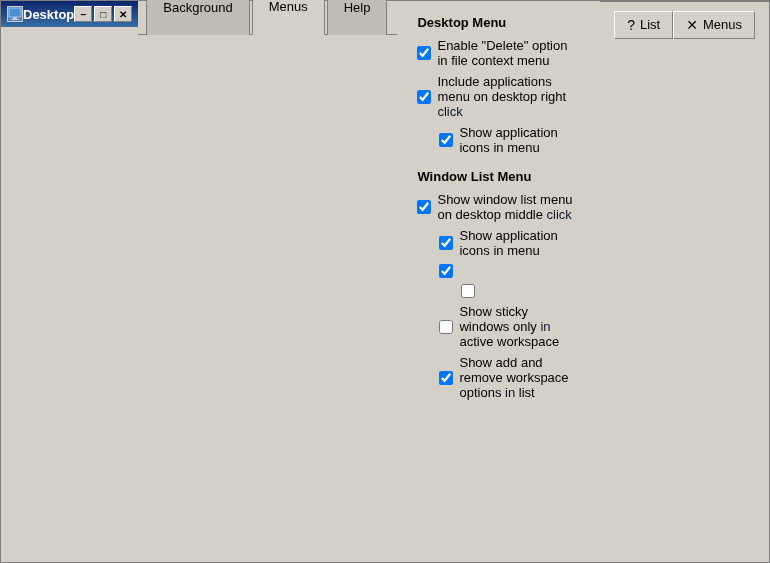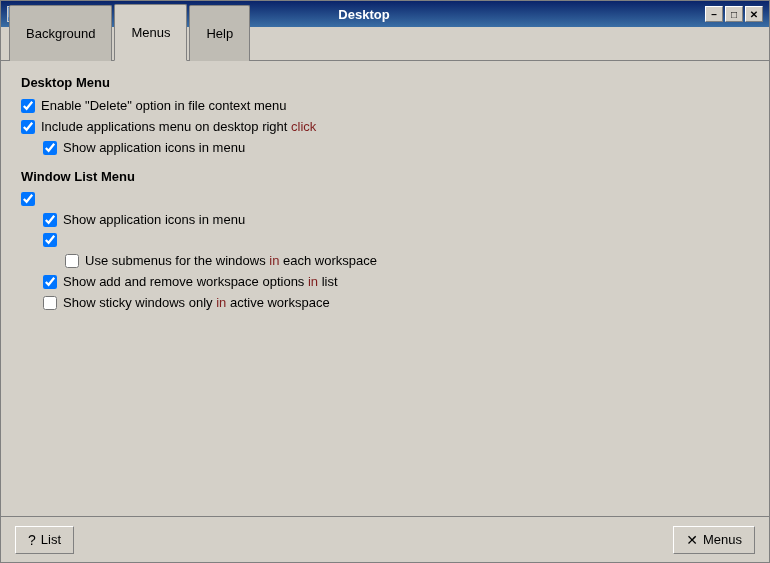--- a/index.html
+++ b/index.html
@@ -13,21 +13,21 @@
       width: 770px;
       height: 563px;
       overflow: hidden;
     }
     .window {
       width: 770px;
       height: 563px;
       background: #d4d0c8;
       border: 1px solid #808080;
       display: flex;
-      flex-direction: column;
+      flex-direction: row;
       box-shadow: 2px 2px 8px rgba(0,0,0,0.4);
     }
     .titlebar {
       background: linear-gradient(to bottom, #0a246a, #3a6ea5);
       color: white;
       display: flex;
       align-items: center;
       justify-content: space-between;
       height: 26px;
       padding: 0 6px;
@@ -131,21 +131,21 @@
       width: 14px;
       height: 14px;
       cursor: pointer;
       flex-shrink: 0;
     }
     .checkbox-label {
       font-size: 13px;
       color: #000;
     }
     .checkbox-label .link-text {
-      color: #7f1d1d;
+      color: #0f172a;
       text-decoration: none;
     }
     .section-gap {
       margin-bottom: 14px;
     }
     .window-list-section {
       margin-top: 8px;
     }
 
     .footer {
@@ -221,44 +221,44 @@
         <input type="checkbox" checked="" style="">
         <span class="checkbox-label">Show application icons in menu</span>
       </div>
     </div>
 
     <div class="window-list-section">
       <div class="section-title">Window List Menu</div>
 
       <div class="checkbox-row">
         <input type="checkbox" checked="" style="">
+        <span class="checkbox-label">Show window list menu on desktop middle <span class="link-text">click</span></span>
       </div>
 
       <div class="checkbox-row indent1">
         <input type="checkbox" checked="" style="">
         <span class="checkbox-label">Show application icons in menu</span>
       </div>
 
       <div class="checkbox-row indent1">
         <input type="checkbox" checked="" style="">
       </div>
 
       <div class="checkbox-row indent2">
         <input type="checkbox" style="">
-        <span class="checkbox-label">Use submenus for the windows <span class="link-text">in</span> each workspace</span>
-      </div>
-
-      <div class="checkbox-row indent1">
-        <input type="checkbox" checked="" style="">
-        <span class="checkbox-label">Show add and remove workspace options <span class="link-text">in</span> list</span>
       </div>
 
       <div class="checkbox-row indent1">
         <input type="checkbox" style="">
         <span class="checkbox-label">Show sticky windows only <span class="link-text">in</span> active workspace</span>
+      </div>
+
+      <div class="checkbox-row indent1">
+        <input type="checkbox" checked="" style="">
+        <span class="checkbox-label">Show add and remove workspace options <span class="link-text">in</span> list</span>
       </div>
     </div>
 
   </div>
 
   <div class="footer">
     <button class="footer-btn">
       <span class="btn-icon">?</span>
       <span>List</span>
     </button>

